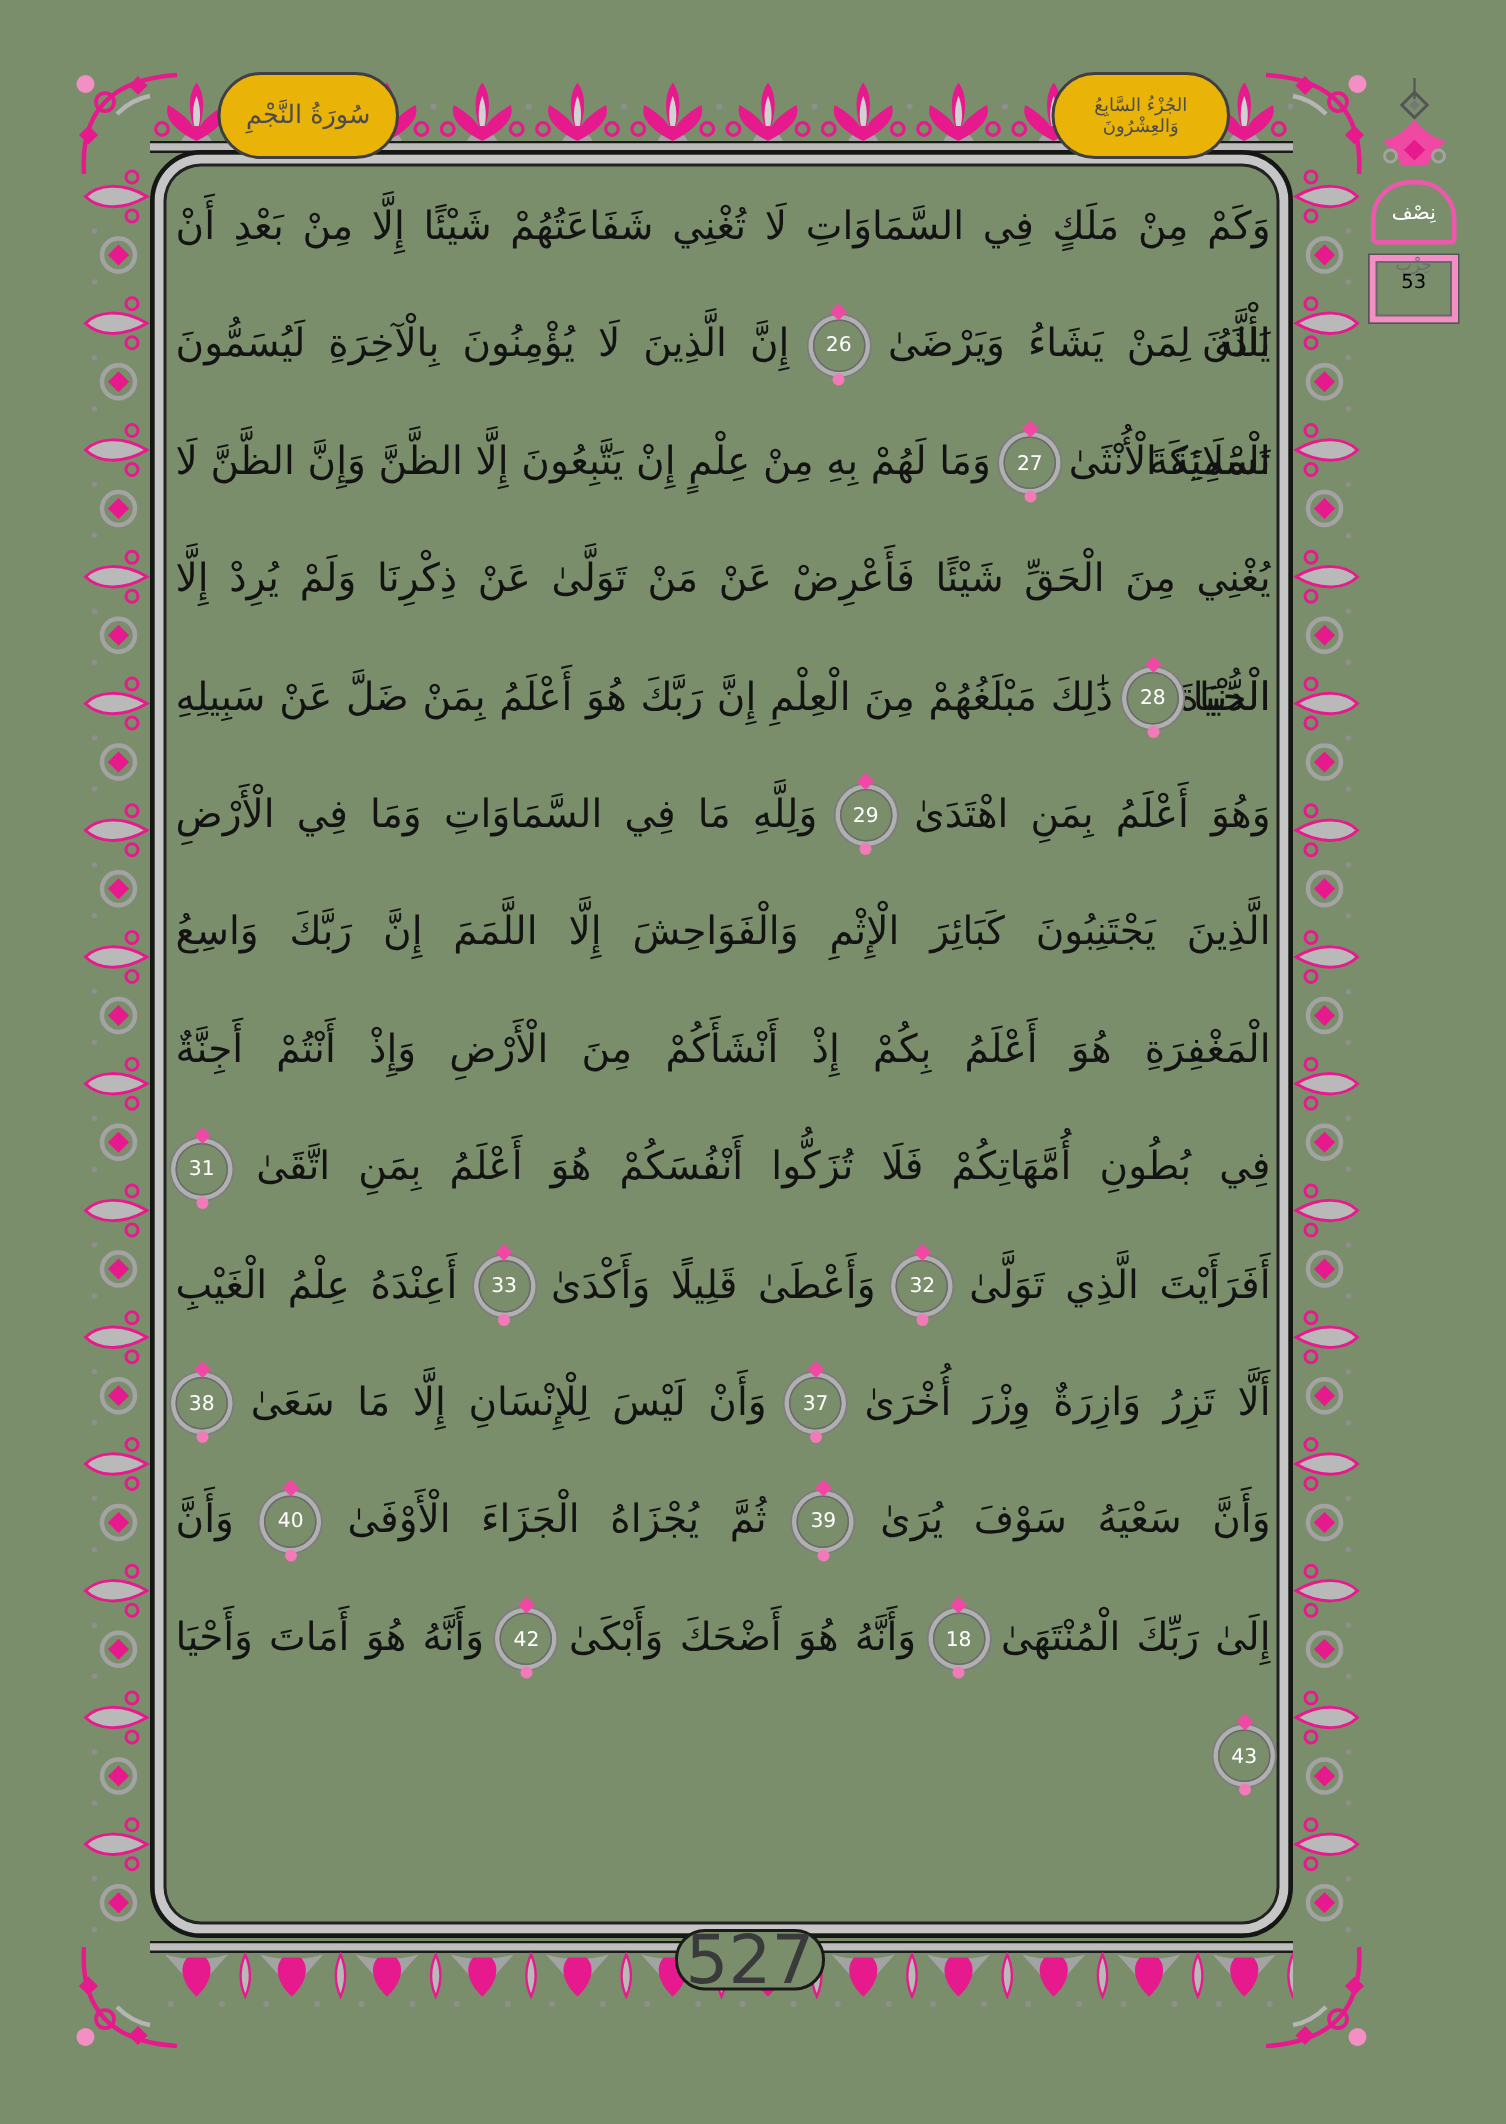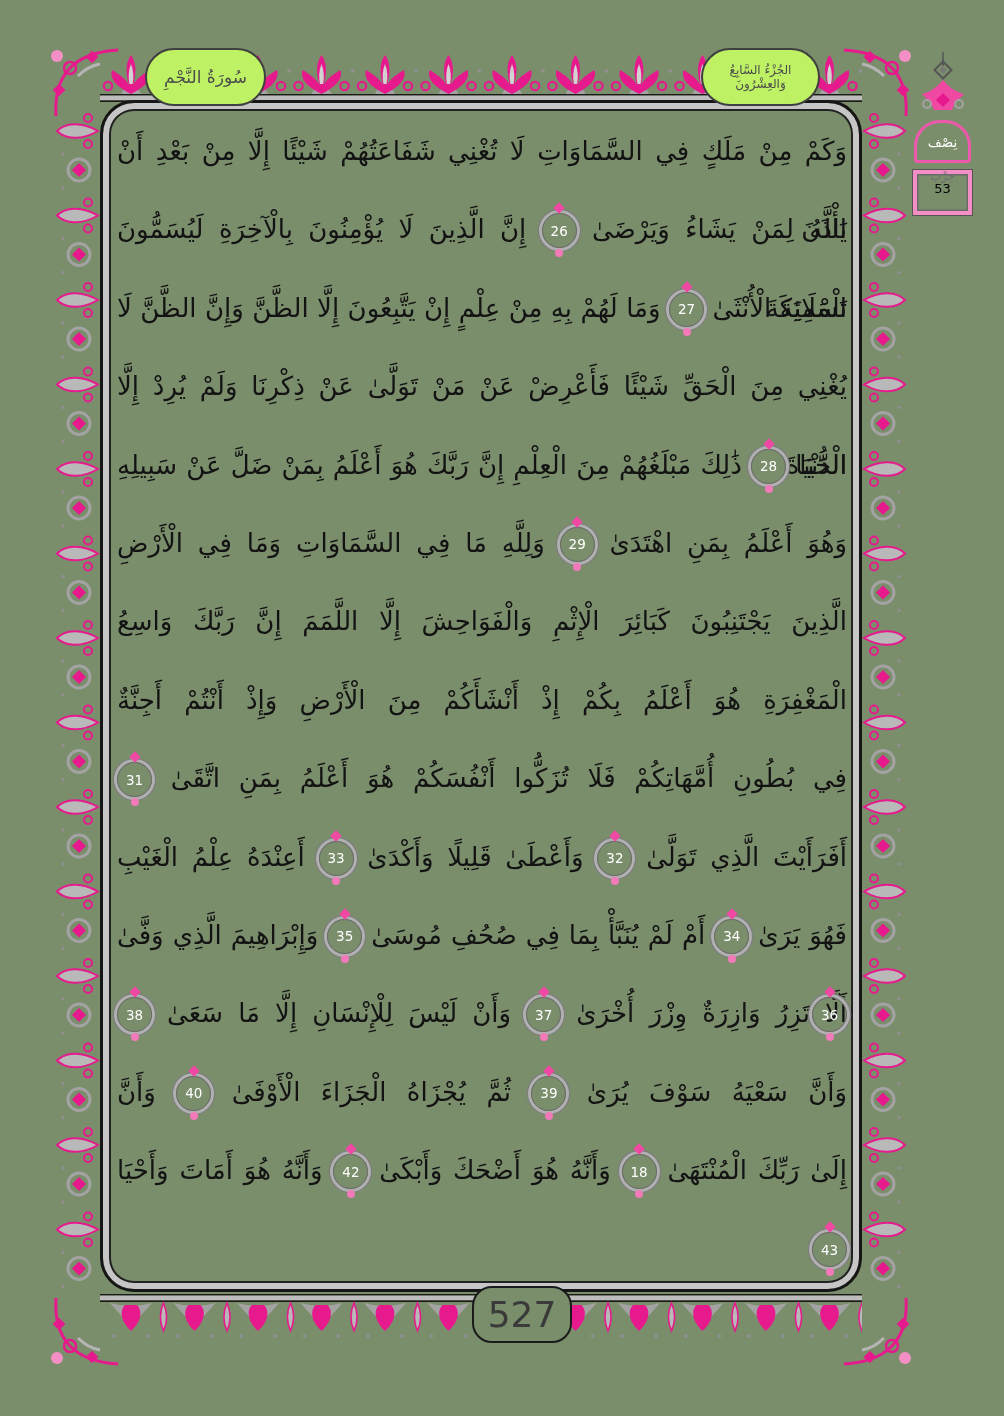--- a/index.html
+++ b/index.html
@@ -28,44 +28,44 @@
         width:33px;height:33px;border-radius:50%;border:1.4px solid #6a6a6a;
         box-shadow:0 0 0 3px #b0b0b0,0 0 0 4.2px #7d7d7d;
         font-size:13.5px;color:#ffffff;vertical-align:middle;line-height:normal;}
   .ayah::before{content:"";position:absolute;top:-10px;left:50%;width:8px;height:8px;
         background:#ef49a4;transform:translateX(-50%) rotate(45deg);}
   .ayah::after{content:"";position:absolute;bottom:-10px;left:50%;width:8px;height:8px;
         border-radius:50%;background:#f27ab8;transform:translateX(-50%);}
 
   
   .cartouche{position:absolute;top:48px;height:58px;box-sizing:border-box;
-        border:2px solid #3f3f3f;border-radius:30px;background:#bef264;
+        border:2px solid #3f3f3f;border-radius:30px;background:#eab308;
         display:flex;align-items:center;justify-content:center;
         color:#4c4c4c;z-index:3;direction:rtl;}
   .cartouche.surah{left:145px;width:121px;font-size:17px;}
   .cartouche.juz{left:701px;width:119px;font-size:12px;padding:0 6px;text-align:center;}
 
   
   .nisf{position:absolute;left:914px;top:120px;width:57px;height:43px;box-sizing:border-box;
         border:3px solid #ee58ac;border-radius:26px 26px 4px 4px;
         display:flex;align-items:center;justify-content:center;
         color:#ffffff;font-size:13.5px;z-index:3;}
   .hizb{position:absolute;left:912px;top:169px;width:61px;height:47px;box-sizing:border-box;
         border:1.5px solid #555;box-shadow:inset 0 0 0 4px #f48fc5,inset 0 0 0 5.4px #6a6a6a;
         display:flex;flex-direction:column;align-items:center;
         z-index:3;line-height:1.05;}
   .hizb .w{color:#6e6e6e;font-size:11.5px;}
   .hizb .n{color:#000000;font-size:13px;}
   .crown{position:absolute;left:916px;top:50px;width:54px;height:70px;}
 
   
-  .plate{position:absolute;left:472px;top:1286px;width:100px;height:57px;box-sizing:border-box;
+  .plate{position:absolute;left:450px;top:1286px;width:100px;height:41px;box-sizing:border-box;
         border:2.5px solid #1a1a1a;border-radius:20px;background:#7b8e6c;
         display:flex;align-items:center;justify-content:center;
-        color:#3a3a3a;font-size:36px;z-index:4;}
+        color:#3a3a3a;font-size:45px;z-index:4;}
 </style>
 </head>
 <body>
 
 <div class="page">
 
   <div class="strip" id="strip-top" style="left:100px;top:52px;width:762px;height:50px;"><svg width="762" height="50" viewBox="0 0 762 50">
         <g transform="translate(0,0)">
   <path d="M21,42 C24,33 38,33 41,42 Z" fill="#a3a3a3"></path>
   <path d="M31,42 C17,35 9,27 12,18 C19,22 26,27 29,33 C25,19 26,10 31,3 C36,10 37,19 33,33 C36,27 43,22 50,18 C53,27 45,35 31,42 Z" fill="#e61a8d"></path>
@@ -650,21 +650,20 @@
       <div class="qline"><span>وَكَمْ مِنْ مَلَكٍ فِي السَّمَاوَاتِ لَا تُغْنِي شَفَاعَتُهُمْ شَيْئًا إِلَّا مِنْ بَعْدِ أَنْ يَأْذَنَ</span></div>
       <div class="qline"><span>اللَّهُ لِمَنْ يَشَاءُ وَيَرْضَىٰ</span> <span class="ayah">26</span> <span>إِنَّ الَّذِينَ لَا يُؤْمِنُونَ بِالْآخِرَةِ لَيُسَمُّونَ الْمَلَائِكَةَ</span></div>
       <div class="qline"><span>تَسْمِيَةَ الْأُنْثَىٰ</span> <span class="ayah">27</span> <span>وَمَا لَهُمْ بِهِ مِنْ عِلْمٍ إِنْ يَتَّبِعُونَ إِلَّا الظَّنَّ وَإِنَّ الظَّنَّ لَا</span></div>
       <div class="qline"><span>يُغْنِي مِنَ الْحَقِّ شَيْئًا فَأَعْرِضْ عَنْ مَنْ تَوَلَّىٰ عَنْ ذِكْرِنَا وَلَمْ يُرِدْ إِلَّا الْحَيَاةَ</span></div>
       <div class="qline"><span>الدُّنْيَا</span> <span class="ayah">28</span> <span>ذَٰلِكَ مَبْلَغُهُمْ مِنَ الْعِلْمِ إِنَّ رَبَّكَ هُوَ أَعْلَمُ بِمَنْ ضَلَّ عَنْ سَبِيلِهِ</span></div>
       <div class="qline"><span>وَهُوَ أَعْلَمُ بِمَنِ اهْتَدَىٰ</span> <span class="ayah">29</span> <span>وَلِلَّهِ مَا فِي السَّمَاوَاتِ وَمَا فِي الْأَرْضِ</span></div>
       <div class="qline"><span>الَّذِينَ يَجْتَنِبُونَ كَبَائِرَ الْإِثْمِ وَالْفَوَاحِشَ إِلَّا اللَّمَمَ إِنَّ رَبَّكَ وَاسِعُ</span></div>
       <div class="qline"><span>الْمَغْفِرَةِ هُوَ أَعْلَمُ بِكُمْ إِذْ أَنْشَأَكُمْ مِنَ الْأَرْضِ وَإِذْ أَنْتُمْ أَجِنَّةٌ</span></div>
       <div class="qline"><span>فِي بُطُونِ أُمَّهَاتِكُمْ فَلَا تُزَكُّوا أَنْفُسَكُمْ هُوَ أَعْلَمُ بِمَنِ اتَّقَىٰ</span> <span class="ayah">31</span></div>
       <div class="qline"><span>أَفَرَأَيْتَ الَّذِي تَوَلَّىٰ</span> <span class="ayah">32</span> <span>وَأَعْطَىٰ قَلِيلًا وَأَكْدَىٰ</span> <span class="ayah">33</span> <span>أَعِنْدَهُ عِلْمُ الْغَيْبِ</span></div>
-      <div class="qline"><span>فَهُوَ يَرَىٰ</span> <span class="ayah">34</span> <span>أَمْ لَمْ يُنَبَّأْ بِمَا فِي صُحُفِ مُوسَىٰ</span> <span class="ayah">35</span> <span>وَإِبْرَاهِيمَ الَّذِي وَفَّىٰ</span> <span class="ayah">36</span></div>
       <div class="qline"><span>أَلَّا تَزِرُ وَازِرَةٌ وِزْرَ أُخْرَىٰ</span> <span class="ayah">37</span> <span>وَأَنْ لَيْسَ لِلْإِنْسَانِ إِلَّا مَا سَعَىٰ</span> <span class="ayah">38</span></div>
       <div class="qline"><span>وَأَنَّ سَعْيَهُ سَوْفَ يُرَىٰ</span> <span class="ayah">39</span> <span>ثُمَّ يُجْزَاهُ الْجَزَاءَ الْأَوْفَىٰ</span> <span class="ayah">40</span> <span>وَأَنَّ</span></div>
       <div class="qline"><span>إِلَىٰ رَبِّكَ الْمُنْتَهَىٰ</span> <span class="ayah">18</span> <span>وَأَنَّهُ هُوَ أَضْحَكَ وَأَبْكَىٰ</span> <span class="ayah">42</span> <span>وَأَنَّهُ هُوَ أَمَاتَ وَأَحْيَا</span> <span class="ayah">43</span></div>
     </div>
 
   <div class="plate">
     <span>527</span>
   </div>
 
 </div>

